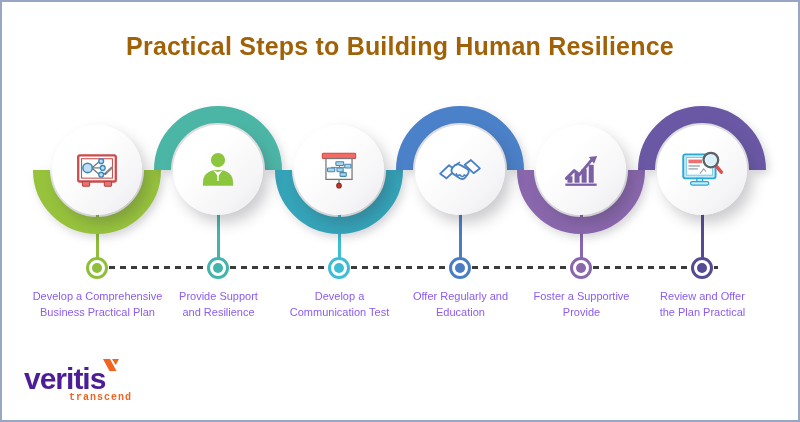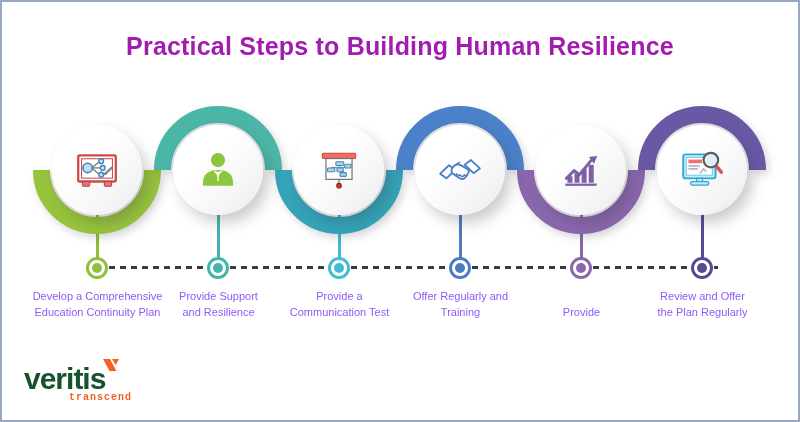--- a/index.html
+++ b/index.html
@@ -51,21 +51,21 @@
   .logo-row{position:relative;display:inline-block;}
   .wordmark{font-size:30px;font-weight:bold;letter-spacing:-1px;line-height:30px;}
   .logo-mark{position:absolute;right:-14px;top:-5px;width:16px;height:13px;}
   .tagline{font-size:10px;font-weight:bold;letter-spacing:1px;text-align:right;margin-top:-2px;padding-right:2px;}
 </style>
 </head>
 <body>
 
 <div id="canvas" style="border-color: rgb(151, 166, 194);">
 
-  <div class="title" style="color: #a21caf;">Practical Steps to Building Human Resilience</div>
+  <div class="title" style="color: #a16207;">Practical Steps to Building Human Resilience</div>
 
   <div class="dashed-line" style="--dash: #3b3b3b;"></div>
 
   <div class="steps-row">
 
     <div class="step" style="--ring-color: #97c33c; --dot-color: #8fbe3a;">
       <div class="connector"></div>
       <div class="ring-wrap">
           <div class="ring ring-bottom"></div>
         </div>
@@ -84,21 +84,21 @@
           <circle cx="27" cy="27.5" r="2.3" fill="#bfe0f2" stroke="#3f87b8" stroke-width="1.3"></circle>
           <line x1="31" y1="26.5" x2="37" y2="21" stroke="#8a8a8a" stroke-width="2.4" stroke-linecap="round"></line>
           <polygon points="30,27.6 32.2,27 30.6,25.6" fill="#555"></polygon>
         </svg>
       </div>
       <div class="dot">
           <div class="dot-core"></div>
         </div>
       <div class="label">
         <span>Develop a Comprehensive</span><br>
-        <span>Education Continuity Plan</span>
+        <span>Business Practical Plan</span>
       </div>
     </div>
 
     <div class="step" style="--ring-color: #4cb6a6; --dot-color: #43b4ac;">
       <div class="connector"></div>
       <div class="ring-wrap">
           <div class="ring ring-top"></div>
         </div>
       <div class="circle">
         <svg class="icon" viewBox="0 0 46 46">
@@ -137,21 +137,21 @@
           <rect x="28.5" y="17.5" width="6" height="3.6" rx="0.6" fill="#a9d6ee" stroke="#4886ad" stroke-width="1"></rect>
           <rect x="24" y="25.5" width="6" height="3.6" rx="0.6" fill="#a9d6ee" stroke="#4886ad" stroke-width="1"></rect>
           <line x1="23" y1="32" x2="23" y2="36" stroke="#777" stroke-width="1.2"></line>
           <circle cx="23" cy="38" r="2.2" fill="#c0392b" stroke="#8e2620" stroke-width="1"></circle>
         </svg>
       </div>
       <div class="dot">
           <div class="dot-core"></div>
         </div>
       <div class="label">
-        <span>Provide a</span><br>
+        <span>Develop a</span><br>
         <span>Communication Test</span>
       </div>
     </div>
 
     <div class="step" style="--ring-color: #4b81c8; --dot-color: #4a7dc4;">
       <div class="connector"></div>
       <div class="ring-wrap">
           <div class="ring ring-top"></div>
         </div>
       <div class="circle">
@@ -163,21 +163,21 @@
           </g>
           <path d="M19.5 26.5 a2 2 0 0 0 3.4 1 M23.3 27.8 a2 2 0 0 0 3.4 0.8 M27 27.5 a2 2 0 0 0 3 0.2" fill="none" stroke="#4a80c6" stroke-width="1.4" stroke-linecap="round"></path>
           <path d="M18 18.5 l4.5 -2.8" fill="none" stroke="#4a80c6" stroke-width="1.4" stroke-linecap="round"></path>
         </svg>
       </div>
       <div class="dot">
           <div class="dot-core"></div>
         </div>
       <div class="label">
         <span>Offer Regularly and</span><br>
-        <span>Training</span>
+        <span>Education</span>
       </div>
     </div>
 
     <div class="step" style="--ring-color: #8a67ad; --dot-color: #8a67ad;">
       <div class="connector"></div>
       <div class="ring-wrap">
           <div class="ring ring-bottom"></div>
         </div>
       <div class="circle">
         <svg class="icon" viewBox="0 0 46 46">
@@ -189,21 +189,21 @@
             <rect x="30.4" y="18" width="4.8" height="17.2"></rect>
           </g>
           <polyline points="9,31 16.5,23.5 21.5,27.5 33,13.5" fill="none" stroke="#7c5fa5" stroke-width="2.8" stroke-linecap="round" stroke-linejoin="round"></polyline>
           <polygon points="30.5,10.5 38.5,9.5 35.5,17" fill="#7c5fa5"></polygon>
         </svg>
       </div>
       <div class="dot">
           <div class="dot-core"></div>
         </div>
       <div class="label">
-        <br>
+        <span>Foster a Supportive</span><br>
         <span>Provide</span>
       </div>
     </div>
 
     <div class="step" style="--ring-color: #6a58a5; --dot-color: #564a94;">
       <div class="connector"></div>
       <div class="ring-wrap">
           <div class="ring ring-top"></div>
         </div>
       <div class="circle">
@@ -219,29 +219,29 @@
           <line x1="36.5" y1="19" x2="41.5" y2="25" stroke="#d9534f" stroke-width="3.4" stroke-linecap="round"></line>
           <circle cx="31.5" cy="13.5" r="7" fill="#eef8fd" fill-opacity="0.9" stroke="#5d6066" stroke-width="2.2"></circle>
           <circle cx="31.5" cy="13.5" r="4.6" fill="#d8f0fa"></circle>
         </svg>
       </div>
       <div class="dot">
           <div class="dot-core"></div>
         </div>
       <div class="label">
         <span>Review and Offer</span><br>
-        <span>the Plan Regularly</span>
+        <span>the Plan Practical</span>
       </div>
     </div>
 
   </div>
 
   <div class="logo">
     <div class="logo-row">
-      <span class="wordmark" style="color: #14532d;">veritis</span>
+      <span class="wordmark" style="color: #4c1d95;">veritis</span>
       <svg class="logo-mark" viewBox="0 0 16 13" style="color: rgb(242, 99, 34);">
         <polygon points="0,0 7,0 13.5,12 6.5,12" fill="currentColor"></polygon>
         <polygon points="9,0 16,0 12.8,6" fill="currentColor"></polygon>
       </svg>
     </div>
     <div class="tagline" style="color: rgb(242, 99, 34); font-family: Liberation Mono, monospace;">transcend</div>
   </div>
 
 </div>
 

